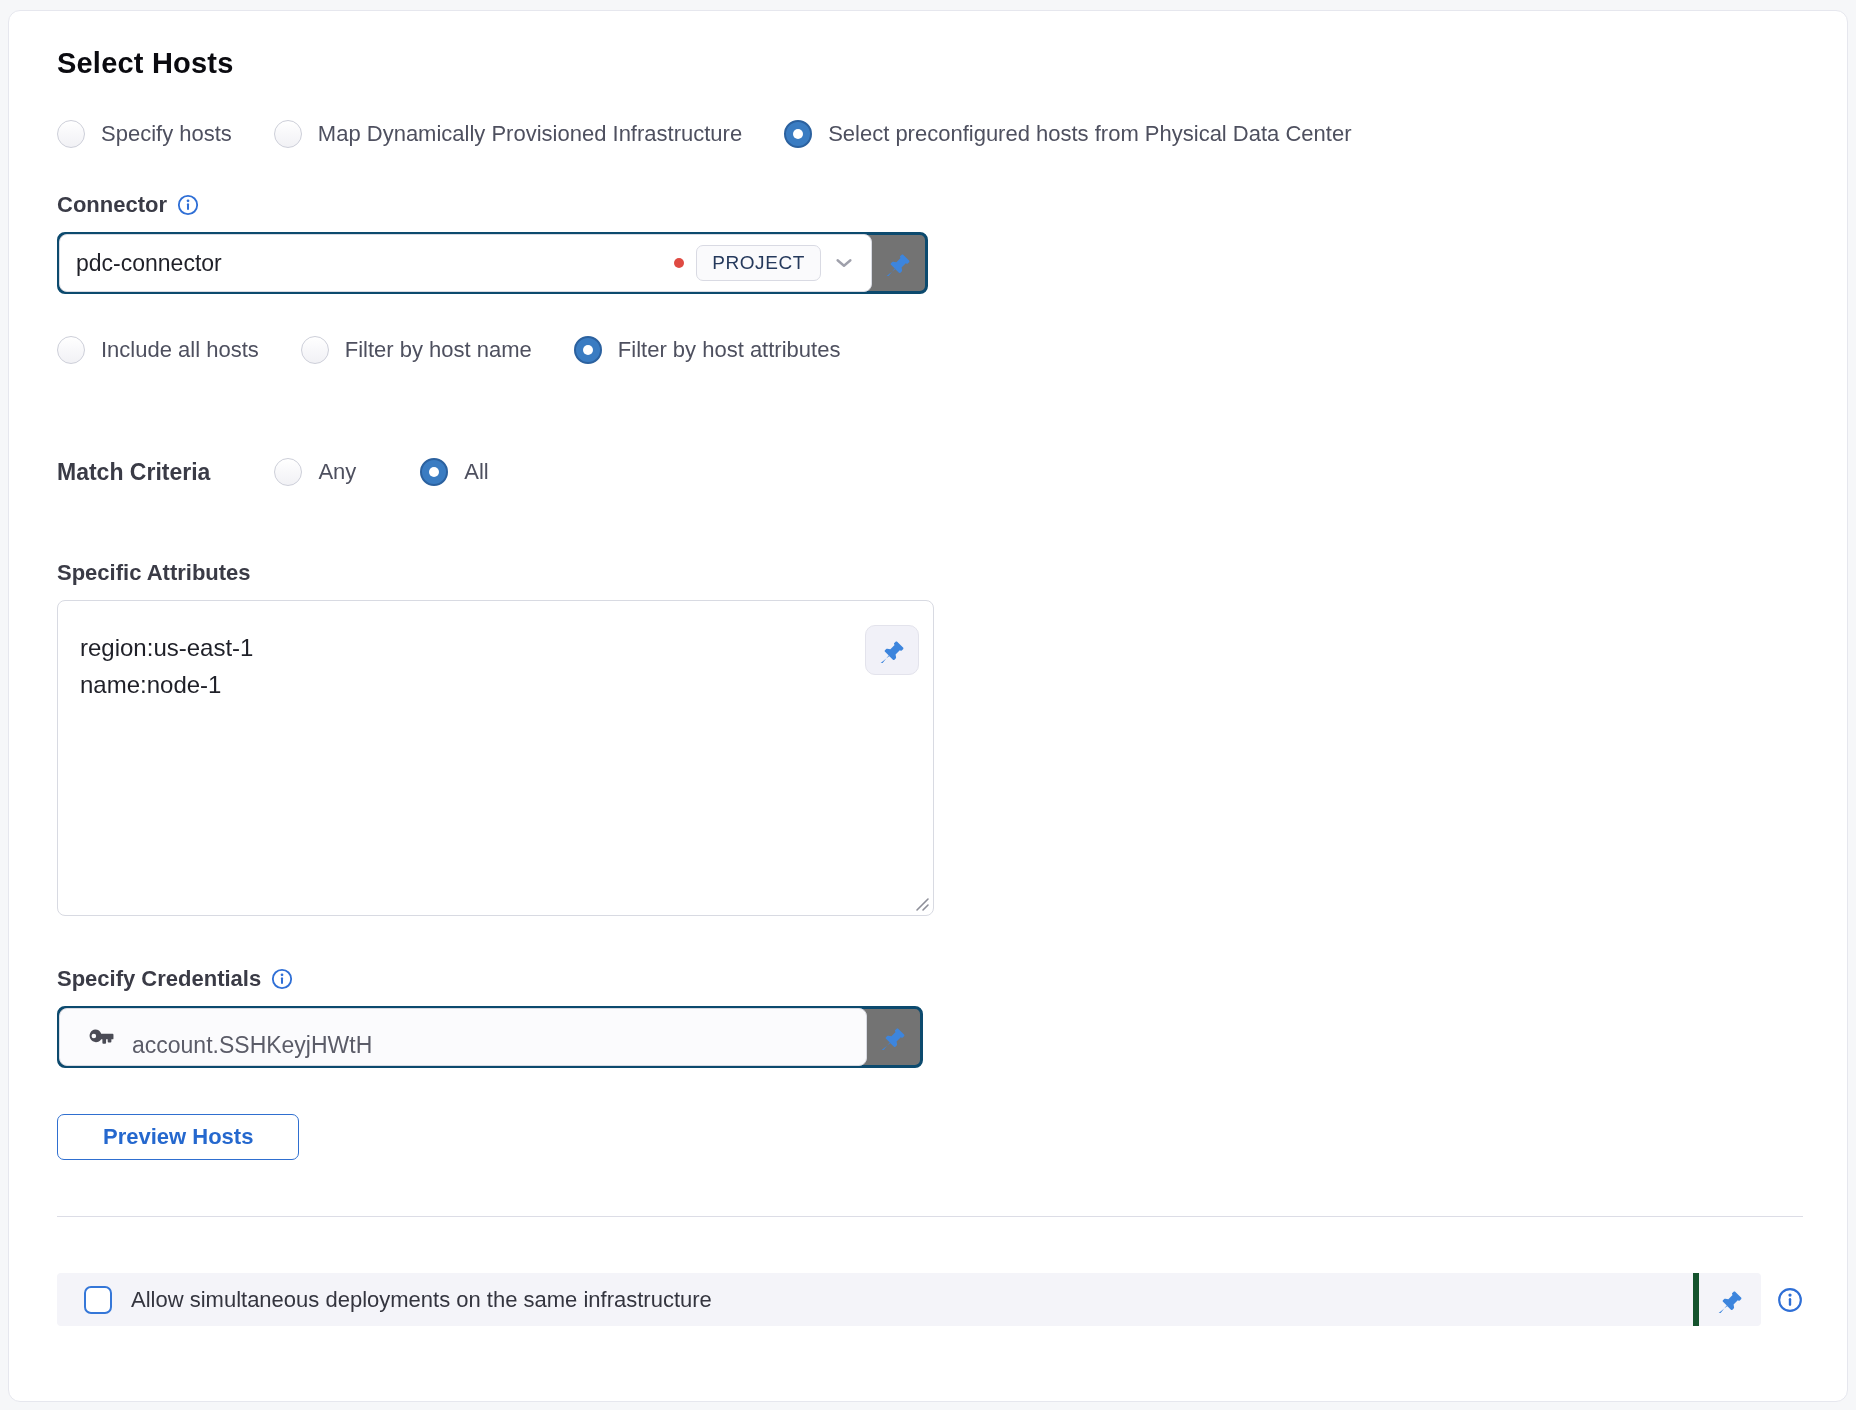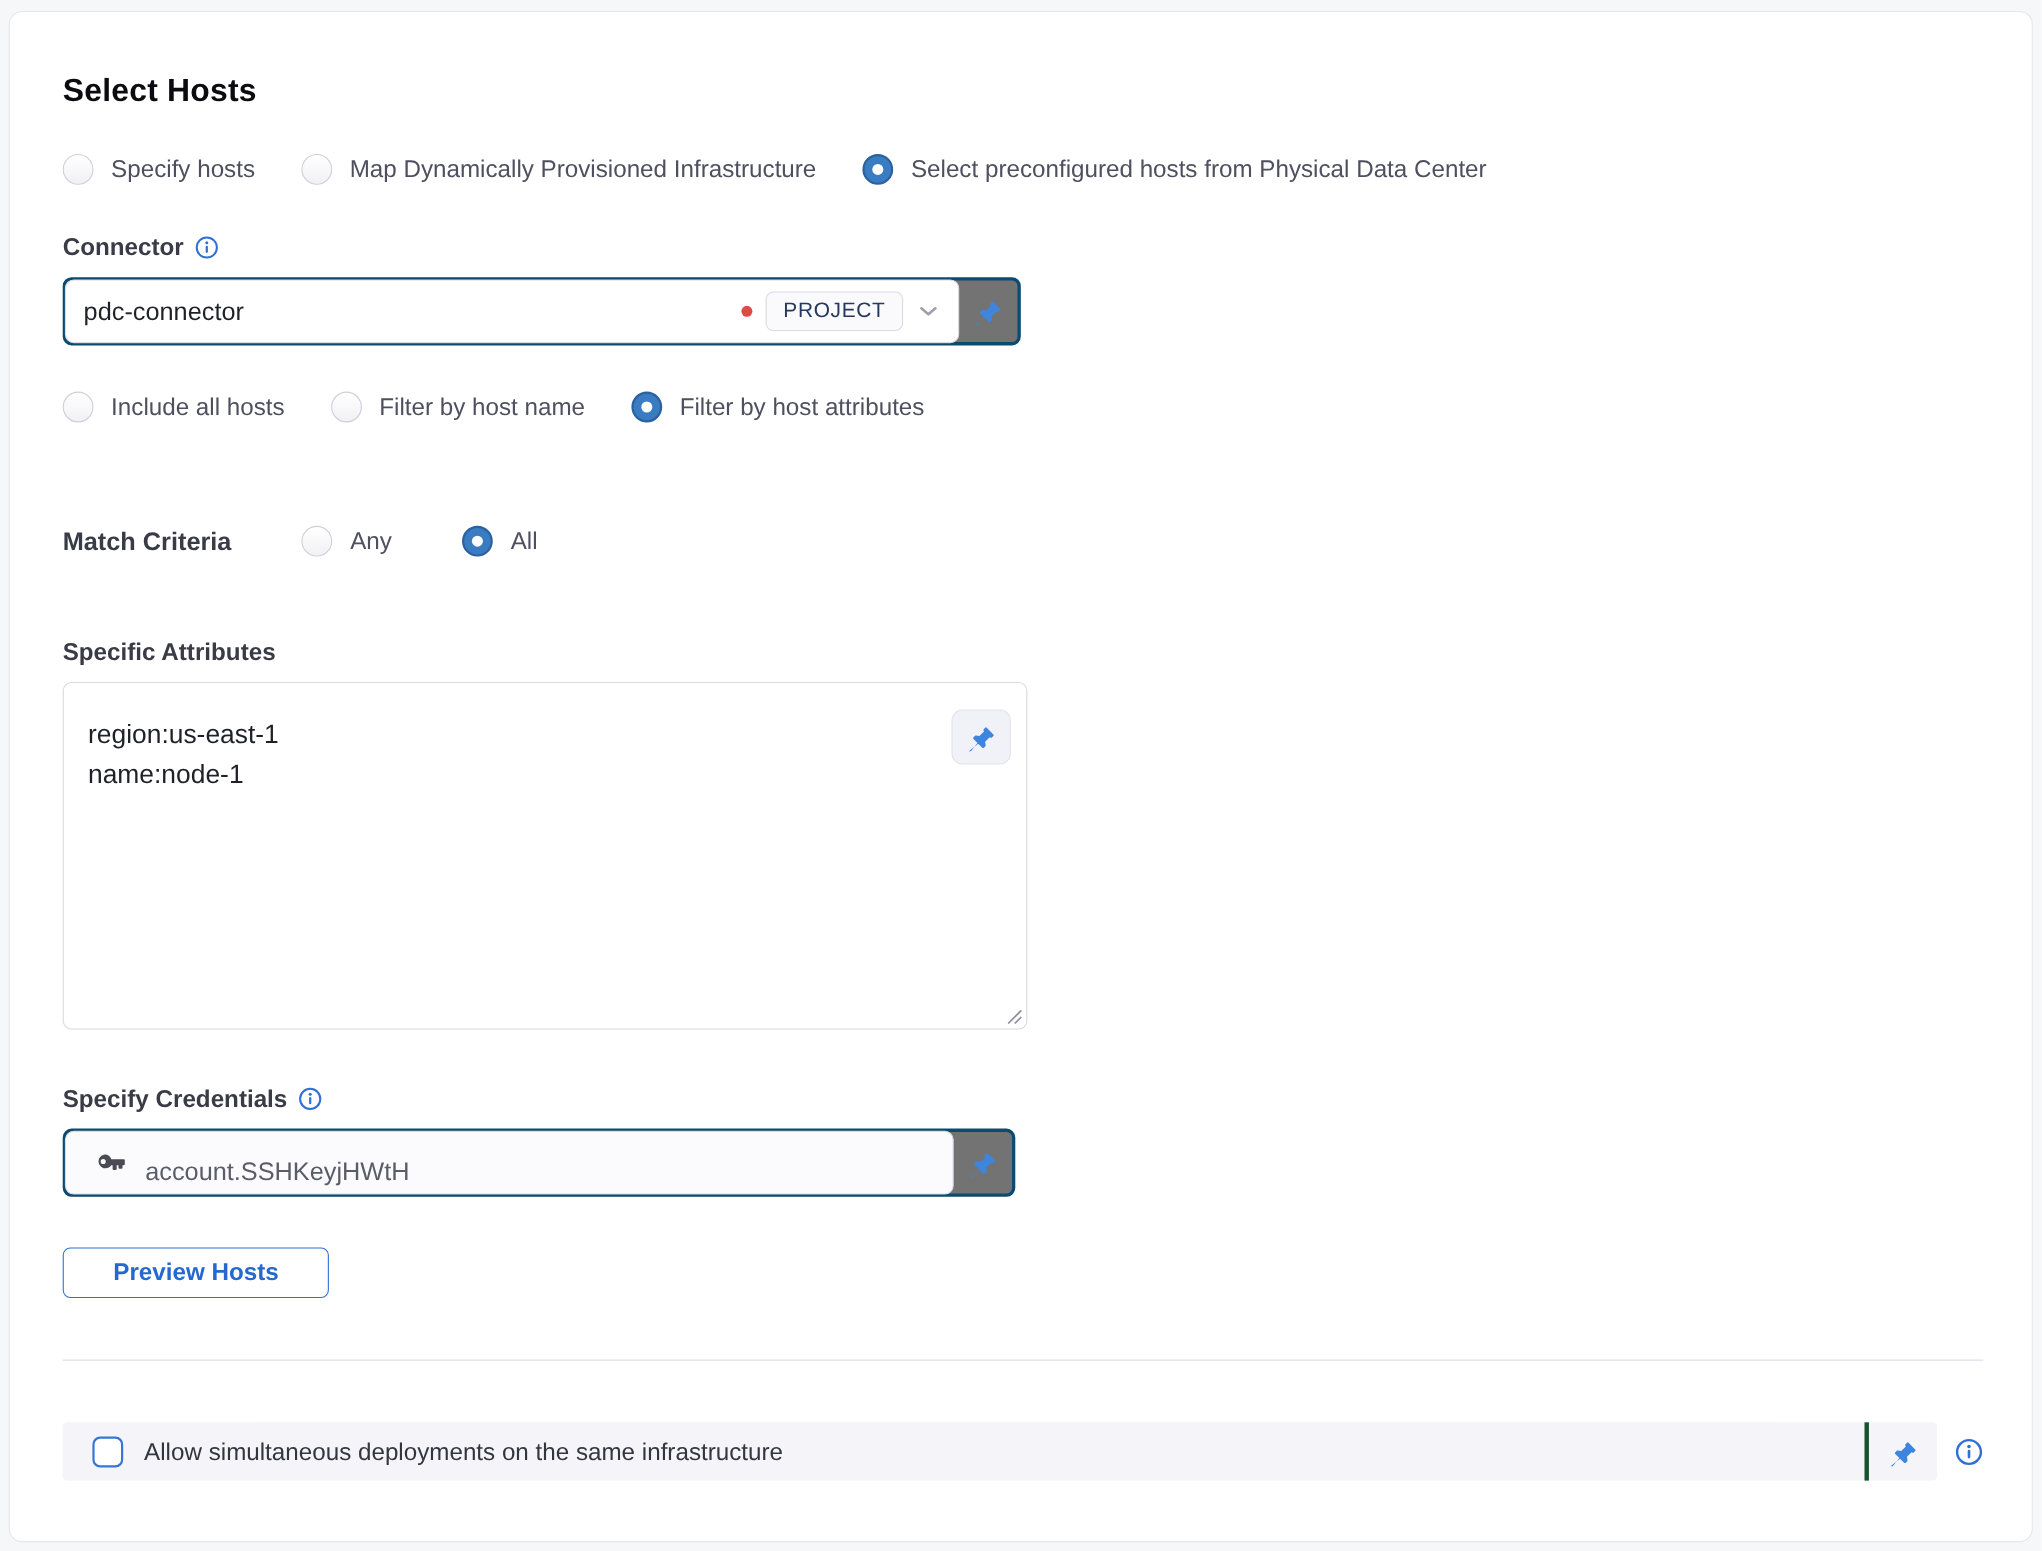--- a/index.html
+++ b/index.html
@@ -8,21 +8,21 @@
     font-family: "Liberation Sans", sans-serif;
     background: #f6f7f9;
     position: relative;
   }
   .card {
     position: absolute;
     left: 8px; top: 10px; right: 8px; bottom: 8px;
     background: #ffffff;
     border: 1px solid #e6e7ee;
     border-radius: 12px;
-    padding: 56px 44px 78px 48px;
+    padding: 36px 44px 78px 48px;
     overflow: hidden;
   }
   .page-title {
     font-size: 29px;
     font-weight: 700;
     color: #0b0b10;
     letter-spacing: .2px;
     margin-bottom: 40px;
   }
   
@@ -160,21 +160,21 @@
   
   .footer { display: flex; align-items: center; gap: 16px; }
   .footer-row {
     flex: 1;
     display: flex; align-items: center;
     background: #f4f4f9;
     border-radius: 4px;
     height: 53px;
     padding-left: 27px;
   }
-  .footer-row-main { flex: 1; display: flex; align-items: center; gap: 19px; height: 100%; border-right: 4px solid #14532d; }
+  .footer-row-main { flex: 1; display: flex; align-items: center; gap: 19px; height: 100%; border-right: 6px solid #14532d; }
   .checkbox {
     width: 28px; height: 28px; flex: 0 0 28px;
     border: 2px solid #3577d8;
     border-radius: 7px;
     background: #ffffff;
     cursor: pointer;
   }
   .footer-label { font-size: 22px; color: #34353f; }
   .footer-pin { width: 62px; display: flex; align-items: center; justify-content: center; }
   .footer-info { color: #2f6fd6; display: inline-flex; cursor: pointer; }

